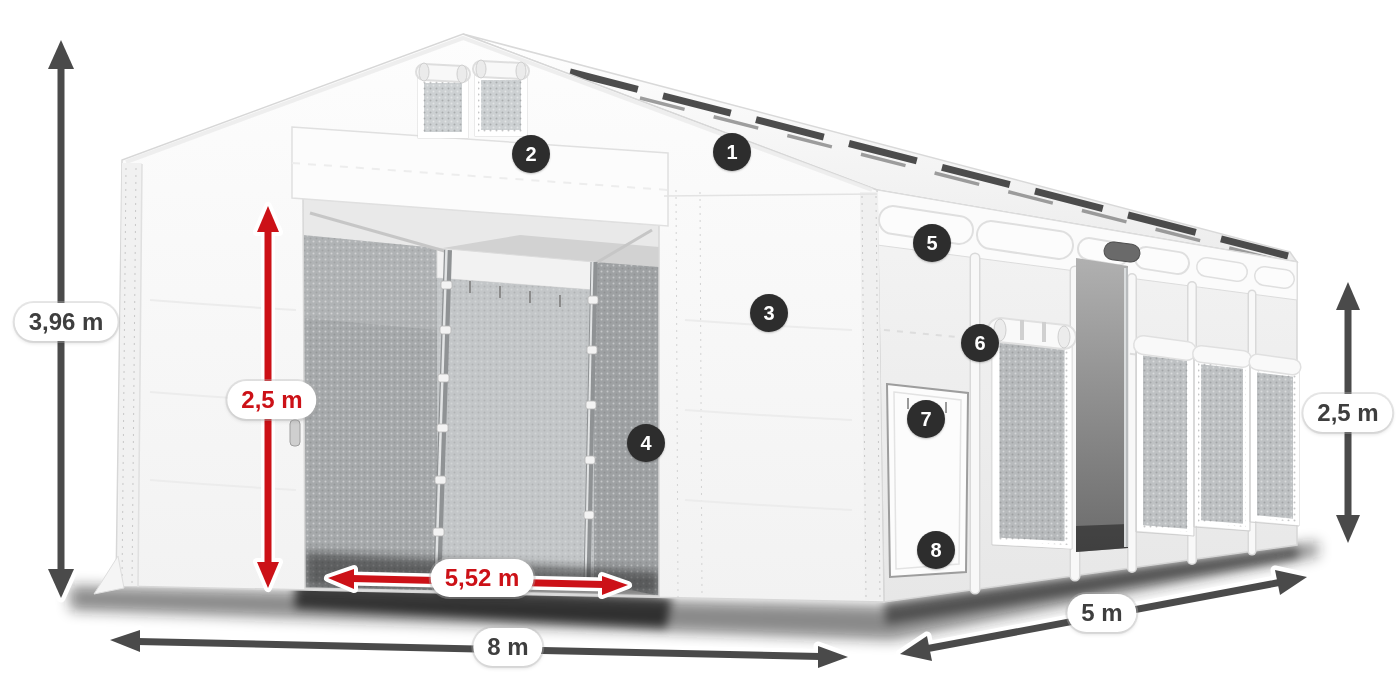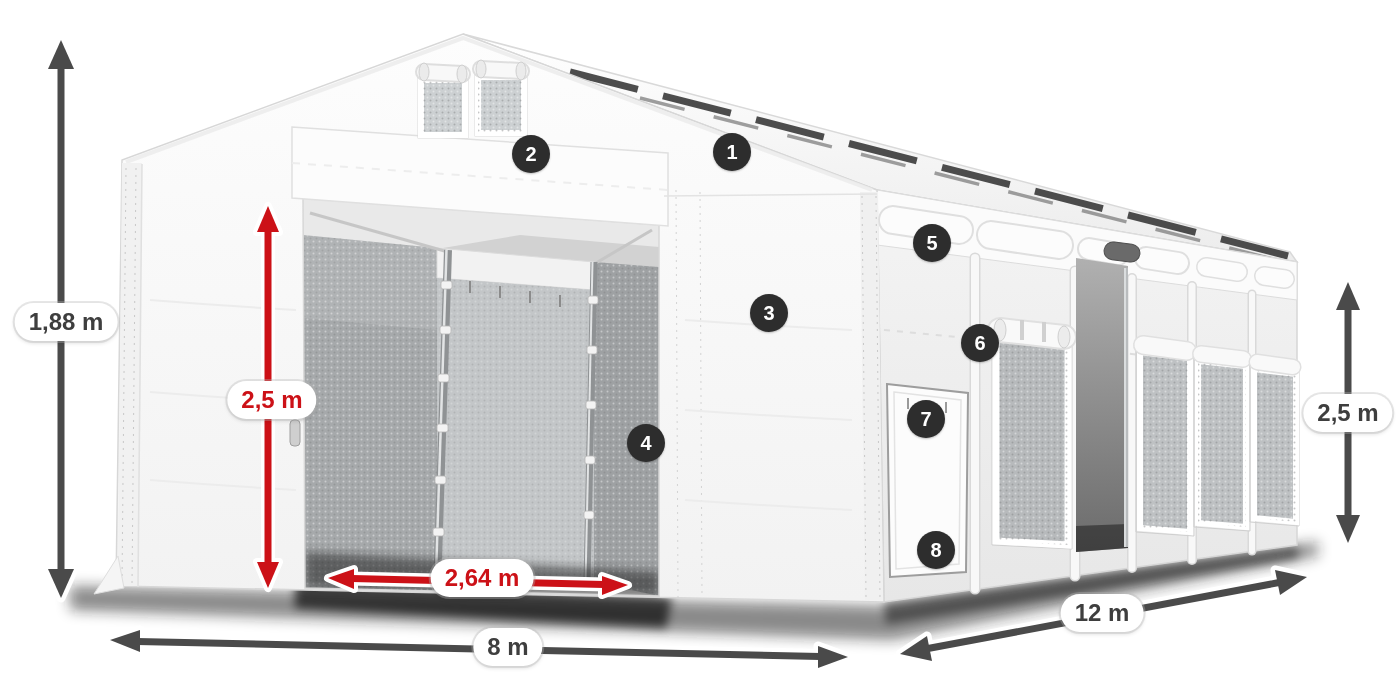--- a/index.html
+++ b/index.html
@@ -297,20 +297,20 @@
 
 <div class="badge" style="left:732px;top:152px">1</div>
 <div class="badge" style="left:531px;top:154px">2</div>
 <div class="badge" style="left:769px;top:313px">3</div>
 <div class="badge" style="left:646px;top:443px">4</div>
 <div class="badge" style="left:932px;top:243px">5</div>
 <div class="badge" style="left:980px;top:343px">6</div>
 <div class="badge" style="left:926px;top:419px">7</div>
 <div class="badge" style="left:936px;top:550px">8</div>
 
-<div class="pill" style="left:66px;top:322px">1,88 m</div>
+<div class="pill" style="left:66px;top:322px">3,96 m</div>
 <div class="pill red" style="left:272px;top:400px">2,5 m</div>
-<div class="pill red" style="left:482px;top:578px">2,64 m</div>
+<div class="pill red" style="left:482px;top:578px">5,52 m</div>
 <div class="pill" style="left:508px;top:647px">8 m</div>
-<div class="pill" style="left:1102px;top:613px">12 m</div>
+<div class="pill" style="left:1102px;top:613px">5 m</div>
 <div class="pill" style="left:1348px;top:413px">2,5 m</div>
 
 </div>
 
 </body></html>

